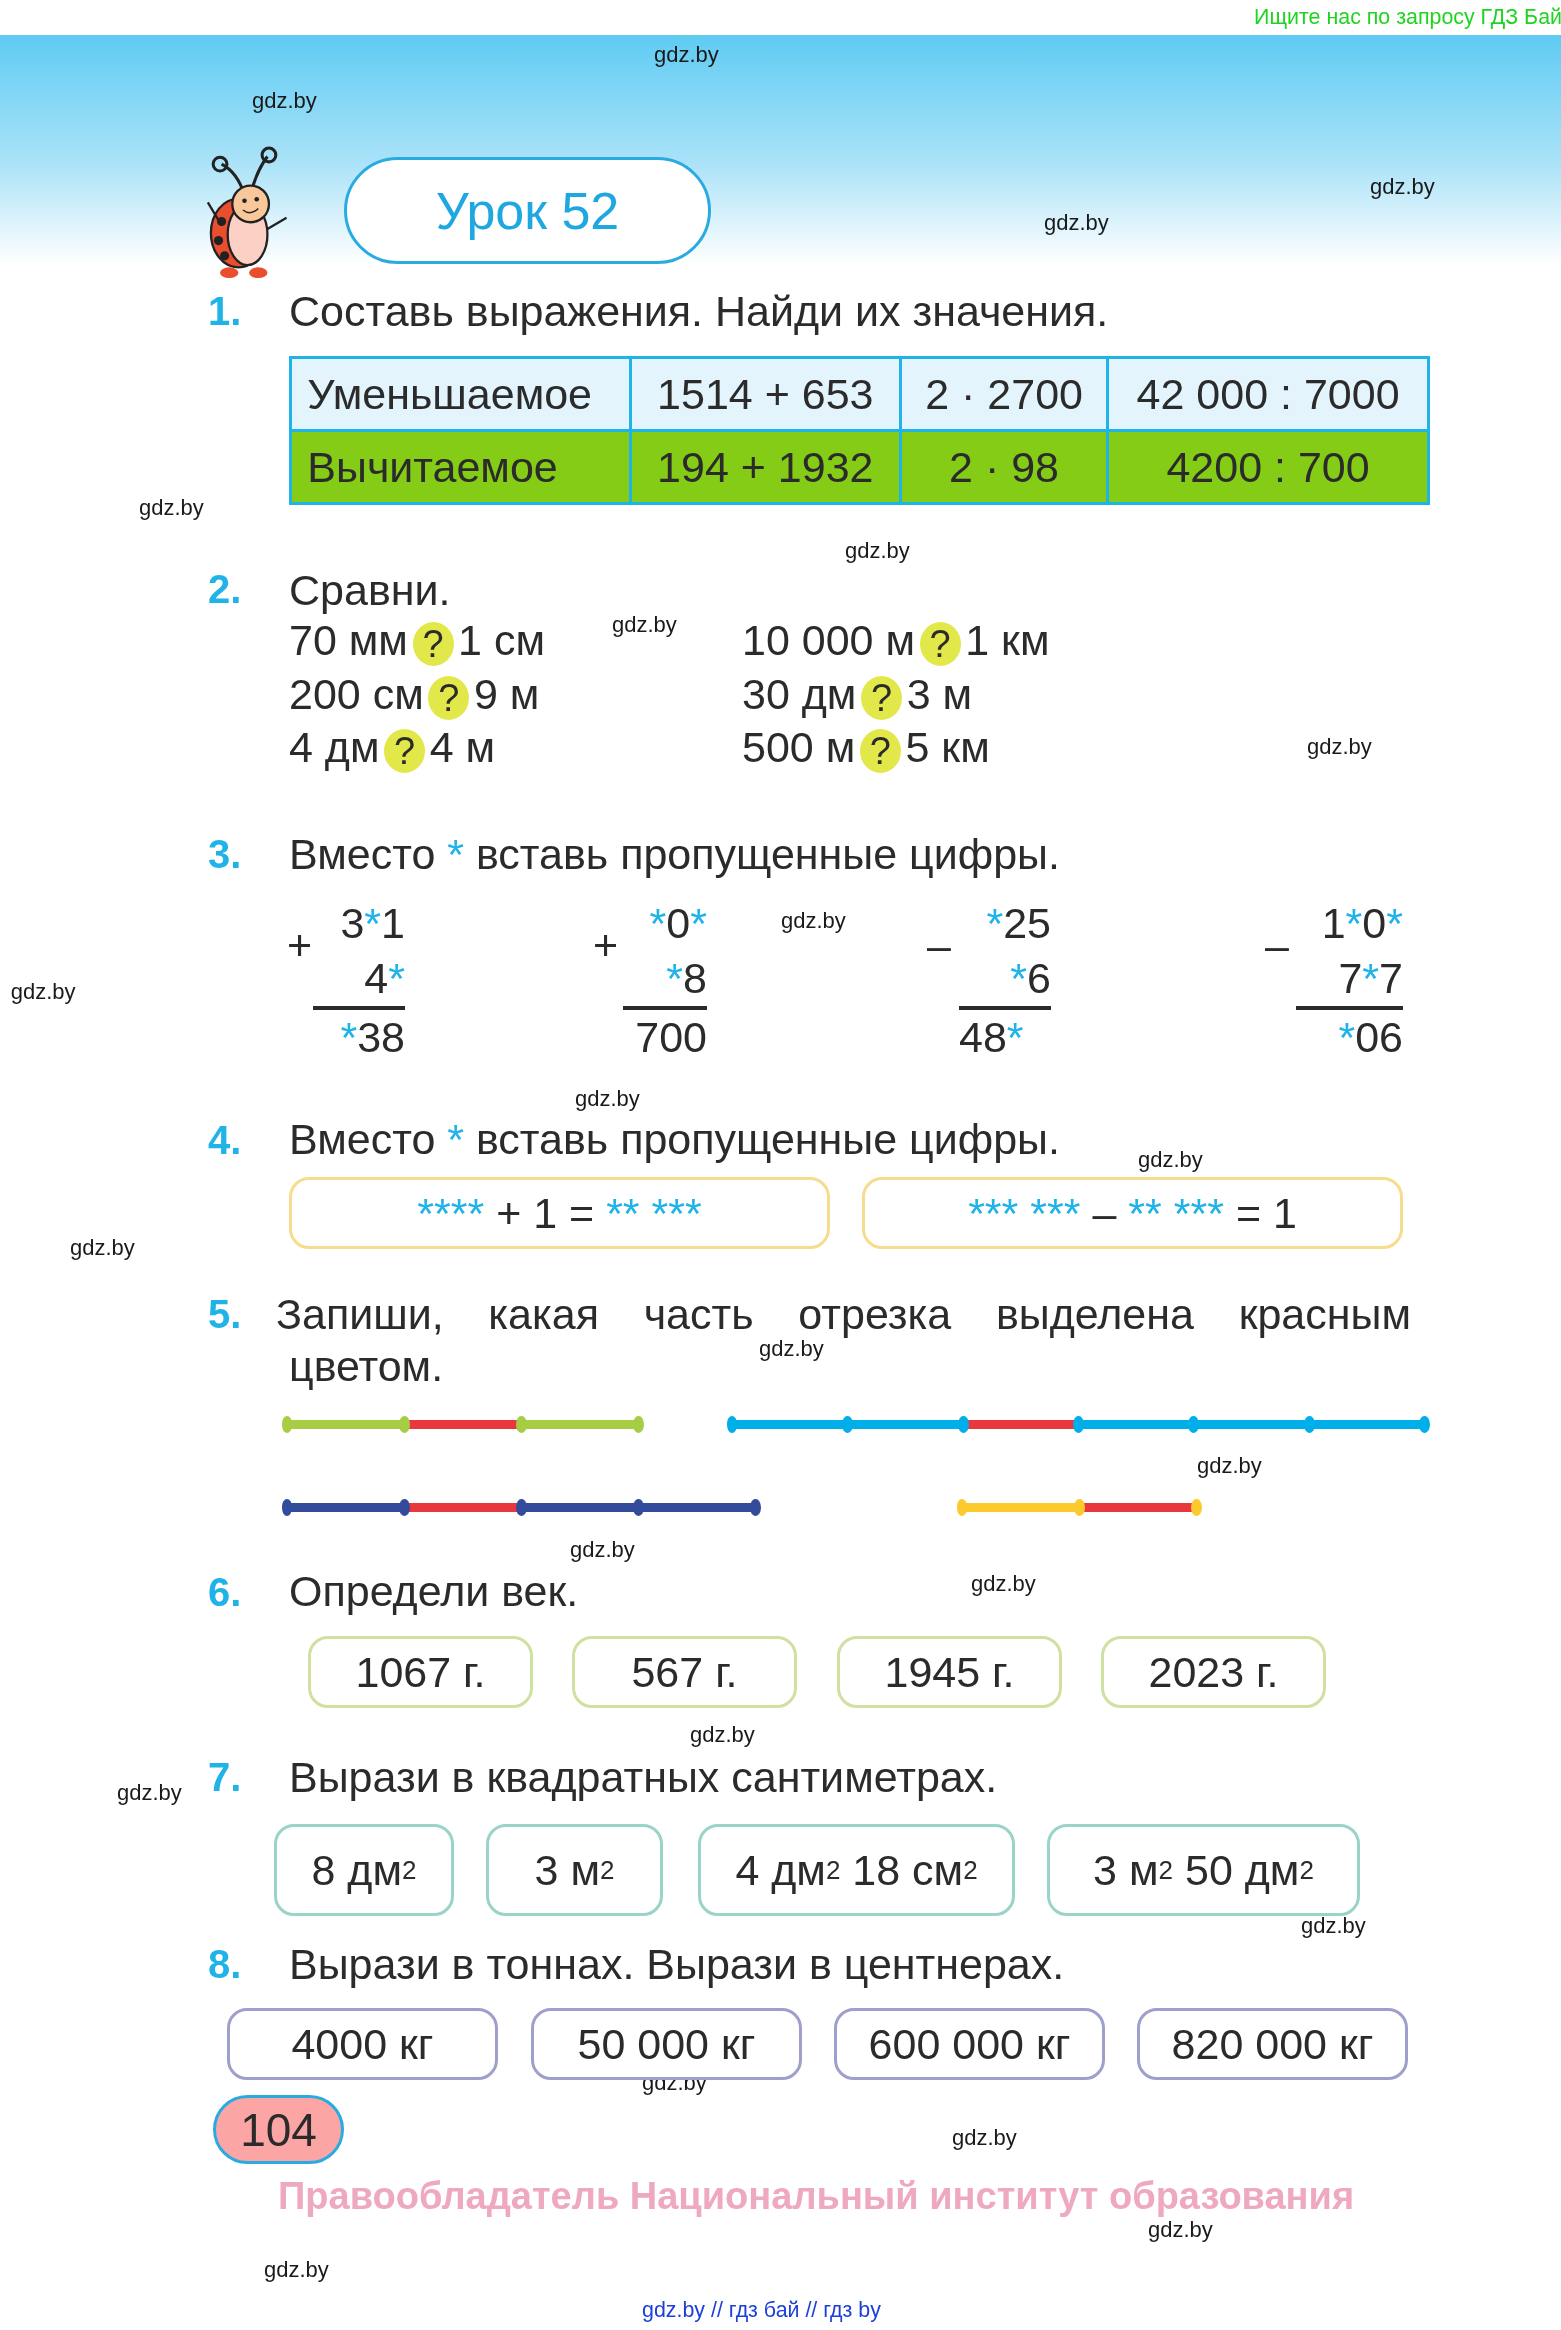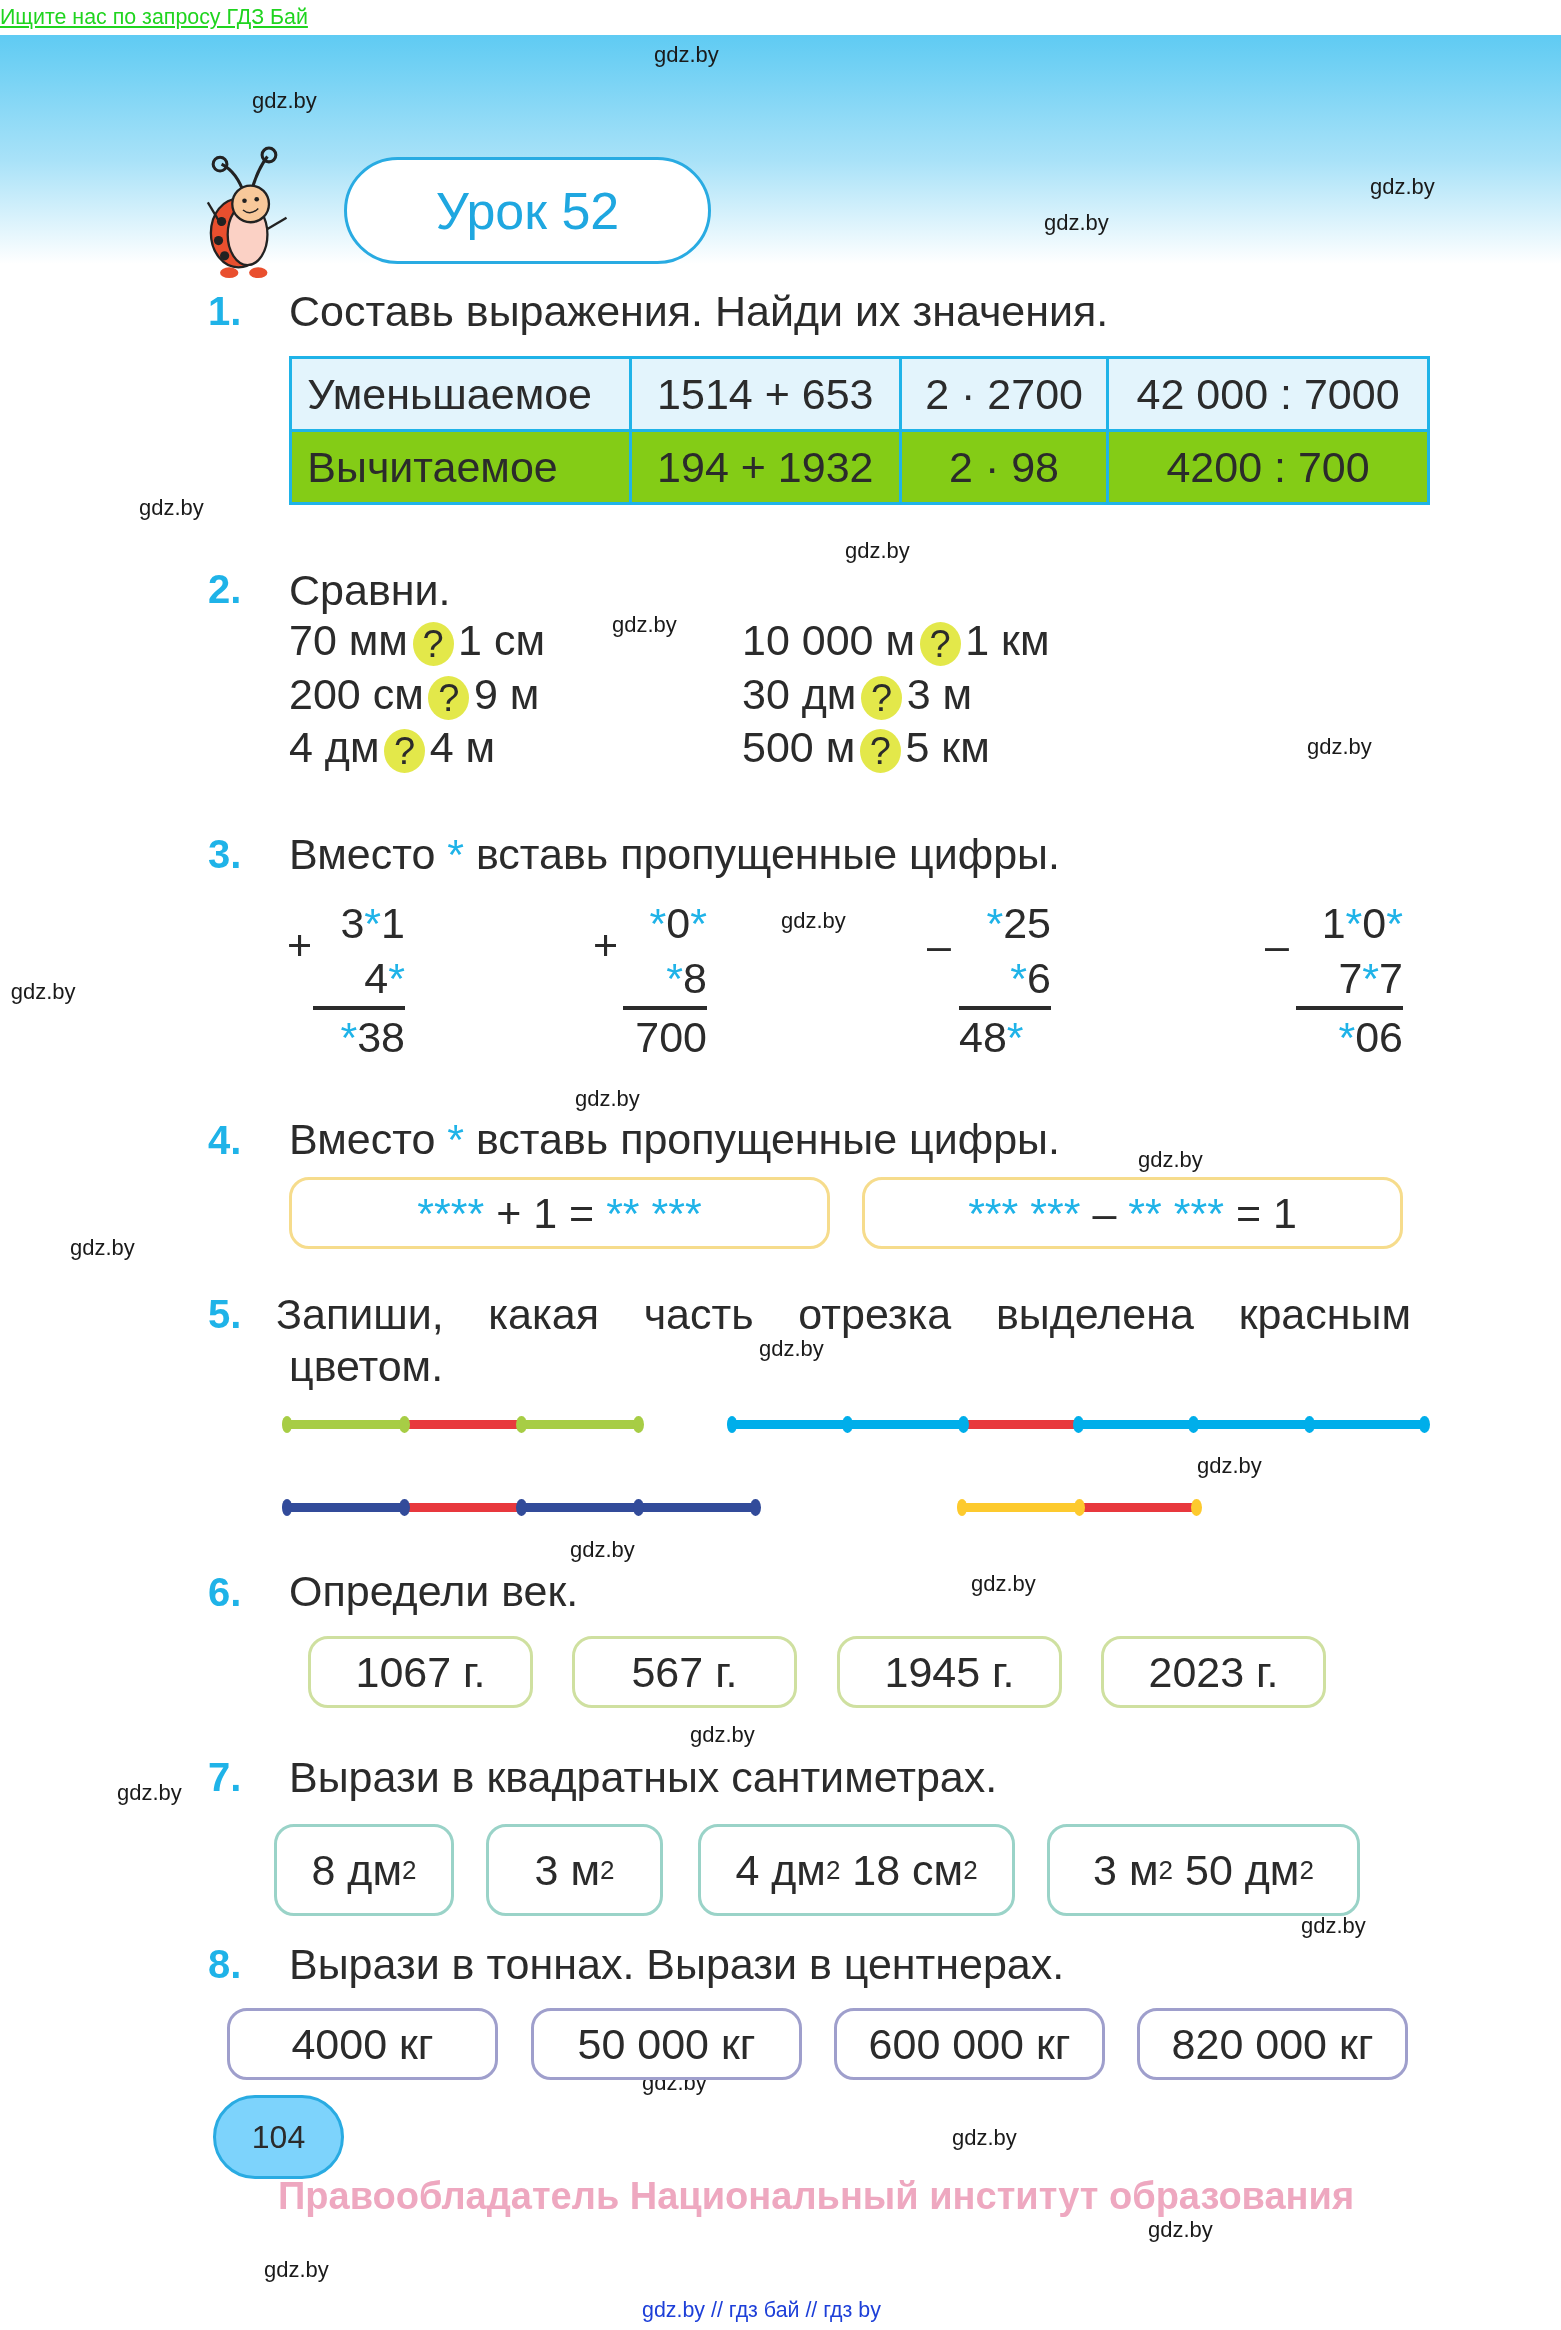--- a/index.html
+++ b/index.html
@@ -5,21 +5,21 @@
   html, body { margin:0; padding:0; }
   body {
     width:1562px; height:2330px; position:relative; overflow:hidden;
     background:#ffffff;
     font-family:"Liberation Sans", sans-serif;
     color:#2b2b2b;
   }
   .abs { position:absolute; }
   .topbar {
     left:0; top:0; width:1562px; height:35px; background:#fff;
-    text-align:left; color:#1fd41f; font-size:21.4px; line-height:34px;text-decoration:underline;
+    text-align:right; color:#1fd41f; font-size:21.4px; line-height:34px;
   }
   .sky {
     left:0; top:35px; width:1562px; height:229px;
     background:linear-gradient(#5fcbf3 0%, #a9e2f8 55%, #ffffff 100%);
   }
   .wm { font-size:22px; color:#1a1a1a; white-space:nowrap; }
   .num { color:#1fb3e8; font-size:40px; font-weight:bold; }
   .task { font-size:43px; color:#2b2b2b; white-space:nowrap; }
   .cloud-title {
     left:344px; top:157px; width:367px; height:107px;
@@ -54,23 +54,23 @@
     font-size:43px; white-space:nowrap;
   }
   .b4 { border:3.8px solid #f6dc8c; height:72px; }
   .b6 { border:3.8px solid #cfe0a0; height:72px; }
   .b7 { border:3.8px solid #9ad3c8; height:92px; }
   .b8 { border:3.8px solid #9f9fcc; height:72px; }
   .seg { height:9.2px; }
   .dot { width:10.7px; height:17px; border-radius:50%; }
   .sup { font-size:26px; vertical-align:18.3px; }
   .pagenum {
-    left:213px; top:2095px; width:131px; height:84px;
+    left:213px; top:2095px; width:131px; height:69px;
     border:3.8px solid #29abe2; border-radius:42px; box-sizing:border-box;
-    display:flex; align-items:center; justify-content:center; font-size:32px; background:#7dd3fc;
+    display:flex; align-items:center; justify-content:center; font-size:46px; background:#fca5a5;
   }
   .owner { color:#eea8c0; font-size:38px; white-space:nowrap;font-weight:bold; }
   .footer { color:#1d3fd8; font-size:21.4px; white-space:nowrap; }
 </style>
 </head>
 <body>
 
 <div class="abs topbar">Ищите нас по запросу ГДЗ Бай</div>
 <div class="abs sky"></div>
 

